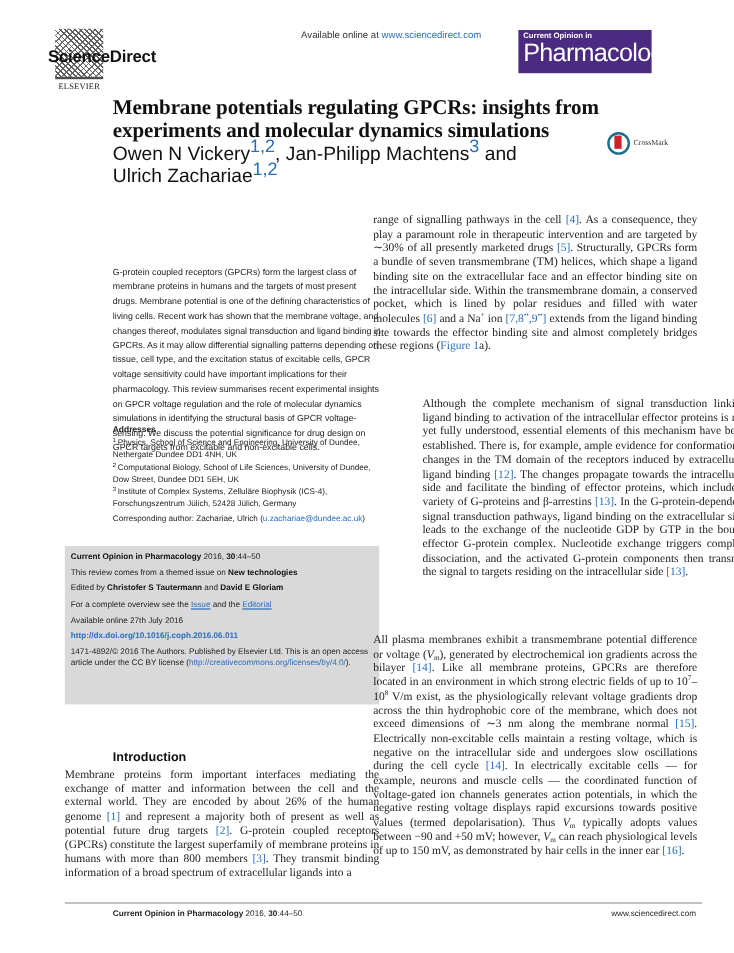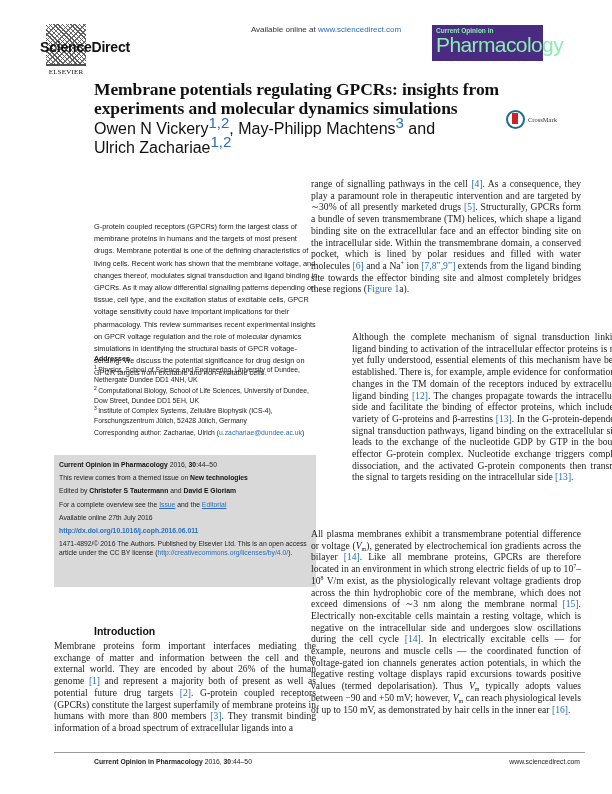--- a/index.html
+++ b/index.html
@@ -12,21 +12,21 @@
   
   #elsevier { position:absolute; left:44px; top:24px; width:44px; height:56px; }
   #elsevier .tree { width:40px; height:42px; margin:0 auto;
     background:
       repeating-linear-gradient(45deg,#333 0 1px,transparent 1px 3px),
       repeating-linear-gradient(-45deg,#555 0 1px,transparent 1px 4px);
     opacity:.8; border-bottom:2px solid #222; }
   #elsevier .word { font-family:"Liberation Serif", serif; font-size:7px; letter-spacing:.2px; text-align:center; margin-top:2px; color:#111; }
   #avail { position:absolute; left:0; width:612px; top:25px; text-align:center; font-size:8px; color:#333; }
   #sd { position:absolute; left:0; width:612px; top:39px; text-align:left; font-size:14px; font-weight:bold; color:#111; letter-spacing:-.2px; }
-  #journal-logo { position:absolute; left:432px; top:25px; width:111px; height:36px; background:#4b2a82; color:#86efac; padding:2px 4px; }
+  #journal-logo { position:absolute; left:432px; top:25px; width:111px; height:36px; background:#4b2a82; color:#ffffff; padding:2px 4px; }
   #journal-logo .top { font-size:6.5px; font-weight:bold; }
   #journal-logo .big { font-size:21px; line-height:22px; letter-spacing:-.6px; }
 
   
   #title { position:absolute; left:54px; top:80px; width:470px; font-size:17.5px; font-weight:bold; line-height:19px; color:#111; letter-spacing:-.1px;font-family:Liberation Serif, serif; }
   #authors { position:absolute; left:54px; top:119px; width:400px; font-size:16px; line-height:19px; color:#111; }
   #authors sup { font-size:15px; color:#2a6ebb; vertical-align:6px; line-height:0; }
   #crossmark { position:absolute; left:506px; top:110px; display:flex; align-items:center; gap:3px; }
   #crossmark .circ { width:19px; height:19px; border-radius:50%; border:2.5px solid #1b6f8c; background:#fff; position:relative; }
   #crossmark .circ::after { content:""; position:absolute; left:4px; top:1px; width:6px; height:11px; background:#d02028; }
@@ -73,21 +73,21 @@
   <span>Available online at </span><a class="link">www.sciencedirect.com</a>
 </div>
 <div id="sd" class="sans">ScienceDirect</div>
 
 <div id="journal-logo" class="sans">
   <div class="top">Current Opinion in</div>
   <div class="big">Pharmacology</div>
 </div>
 
 <h1 id="title" class="sans">Membrane potentials regulating GPCRs: insights from experiments and molecular dynamics simulations</h1>
-<div id="authors" class="sans"><span>Owen N Vickery</span><sup>1,2</sup><span>, </span><span>May-Philipp Machtens</span><sup>3</sup><span> and </span><br><span>Ulrich Zachariae</span><sup>1,2</sup></div>
+<div id="authors" class="sans"><span>Owen N Vickery</span><sup>1,2</sup><span>, </span><span>Jan-Philipp Machtens</span><sup>3</sup><span> and </span><br><span>Ulrich Zachariae</span><sup>1,2</sup></div>
 
 <div id="crossmark">
   <div class="circ"></div>
   <span class="txt">CrossMark</span>
 </div>
 
 <p id="abstract" class="sans">G-protein coupled receptors (GPCRs) form the largest class of membrane proteins in humans and the targets of most present drugs. Membrane potential is one of the defining characteristics of living cells. Recent work has shown that the membrane voltage, and changes thereof, modulates signal transduction and ligand binding in GPCRs. As it may allow differential signalling patterns depending on tissue, cell type, and the excitation status of excitable cells, GPCR voltage sensitivity could have important implications for their pharmacology. This review summarises recent experimental insights on GPCR voltage regulation and the role of molecular dynamics simulations in identifying the structural basis of GPCR voltage-sensing. We discuss the potential significance for drug design on GPCR targets from excitable and non-excitable cells.</p>
 
 <div id="addresses" class="sans">
   <div class="h">Addresses</div>

